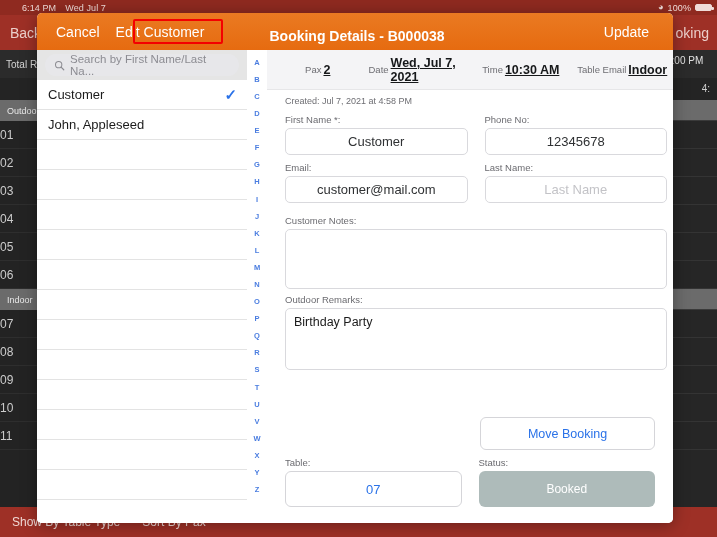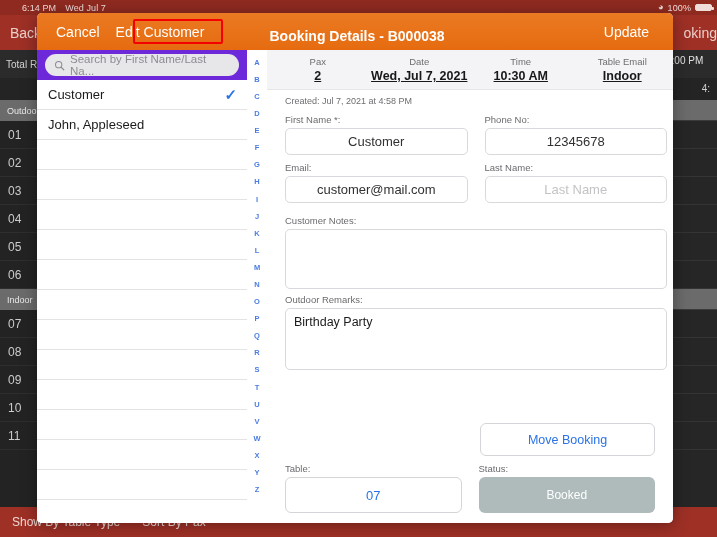--- a/index.html
+++ b/index.html
@@ -33,21 +33,21 @@
     background: linear-gradient(to right, #f0dcd8 100%, transparent 0);
   }
   .batt:after{ content:""; position:absolute; right:-3px; top:2px; width:2px;height:3px;background:#f0dcd8;border-radius:0 1px 1px 0;}
 
   .bg-navbar {
     position:absolute; top:15px; left:0; width:717px; height:35px;
     background:#9e3026; color:#eccfca;
     display:flex; align-items:center; font-size:14px;
   }
   .bg-navbar .nb-back { padding-left:10px; }
-  .bg-navbar .nb-right { margin-left:auto; }
+  .bg-navbar .nb-right { margin-left:auto; padding-right:8px; }
 
   .bg-subbar {
     position:absolute; top:50px; left:0; width:717px; height:28px;
     background:#2b2b2b; color:#cfcfcf; font-size:10px;
     display:flex; align-items:center;
   }
   .bg-subbar .totalres { padding-left:6px; color:#d6d6d6; }
   .bg-subbar .timecell { position:absolute; left:666px; top:5px; font-size:10px; color:#e2e2e2;}
 
   .bg-timerow {
@@ -57,21 +57,21 @@
   .bg-timerow .t2 { position:absolute; right:7px; top:5px; }
 
   
   .bg-tablelist { position:absolute; top:100px; left:0; width:47px; bottom:30px; background:#232323; }
   .tl-group {
     height:21px; background:#6b6b6b; color:#e8e8e8;
     font-size:9px; display:flex; align-items:center; padding-left:7px;
   }
   .tl-row {
     height:28px; color:#cccccc; font-size:12px;
-    display:flex; align-items:center; padding-left:8px;
+    display:flex; align-items:center; padding-left:0;
     border-bottom:1px solid #2e2e2e;
   }
   
   .bg-grid { position:absolute; top:100px; left:47px; right:0; bottom:30px; background:#262626;}
   .grid-group { height:21px; background:#6b6b6b; border-bottom:1px solid #3a3a3a;}
   .grid-row { height:28px; border-bottom:1px solid #343434; }
 
   .bg-bottombar {
     position:absolute; bottom:0; left:0; width:717px; height:30px;
     background:#9e3026; color:#f0d9d5; font-size:12px;
@@ -105,21 +105,21 @@
   .mh-title {
     position:absolute; left:4px; right:0; text-align:center;
     color:#ffffff; font-size:14px; font-weight:bold; pointer-events:none;margin-top:8px;
   }
   .mh-update { margin-left:auto; color:#ffffff; font-size:14px; padding-right:24px; }
 
   .modal-body { flex:1; display:flex; min-height:0; }
 
   
   .cust-pane { width:210px; flex:0 0 210px; background:#ffffff; display:flex; flex-direction:column; }
-  .search-wrap { height:30px; background:#6d28d9; display:flex; align-items:center; padding:0 8px; }
+  .search-wrap { height:30px; background:#e5e5e5; display:flex; align-items:center; padding:0 8px; }
   .search-box {
     flex:1; height:22px; background:#e7e7ea; border-radius:11px;
     display:flex; align-items:center; gap:5px; padding:0 9px;
     color:#8c8c92; font-size:11.5px;
   }
   .search-icon { display:block; width:11px; height:11px; flex:0 0 11px;}
   .cust-list { flex:1; overflow:hidden; background:#fff; }
   .cust-row {
     height:30px; display:flex; align-items:center;
     padding:0 10px 0 11px; border-bottom:1px solid #e3e3e3;
@@ -138,21 +138,21 @@
     font-size:7.5px; color:#4a7de0; font-weight:bold; line-height:1;
     height:17.1px; display:flex; align-items:center;
   }
 
   
   .detail-pane { flex:1; background:#ffffff; display:flex; flex-direction:column; min-width:0; }
   .summary-strip {
     height:40px; background:#f4f4f6; display:flex; align-items:stretch;
     border-bottom:1px solid #e6e6e8;
   }
-  .sum-cell { flex:1; display:flex; flex-direction:column; align-items:center; justify-content:center; gap:2px;}
+  .sum-cell { flex:1; display:flex; align-items:center; justify-content:center; gap:2px;}
   .sum-label { font-size:9.5px; color:#6e6e73; }
   .sum-value { font-size:12.5px; color:#16181a; font-weight:bold; text-decoration:underline; }
   .created-line { font-size:9px; color:#6e6e73; padding:6px 0 0 18px; }
 
   .form-area { padding:8px 6px 0 18px; }
   .row2 { display:flex; gap:17px; }
   .fld { flex:1; min-width:0; margin-bottom:7px; }
   .fld-label { font-size:9.5px; color:#6b6b70; margin-bottom:3px; }
   .fld-input {
     height:27px; border:1px solid #d9d9dd; border-radius:5px;
@@ -170,21 +170,21 @@
   .remarks-area { height:62px; }
 
   .bottom-block { padding:0 18px 0 18px; margin-top:auto; }
   .move-row { display:flex; }
   .move-btn {
     margin-left:auto; width:175px; height:33px;
     border:1px solid #d5d5d9; border-radius:6px; background:#fff;
     display:flex; align-items:center; justify-content:center;
     color:#2a72e8; font-size:12.5px;
   }
-  .tail-row { display:flex; gap:17px; margin-top:7px; padding-bottom:10px;}
+  .tail-row { display:flex; gap:17px; margin-top:7px; padding-bottom:16px;}
   .tail-col { flex:1; min-width:0;}
   .tail-label { font-size:9.5px; color:#6b6b70; margin-bottom:3px; }
   .table-val {
     height:36px; border:1px solid #d5d5d9; border-radius:6px; background:#fff;
     display:flex; align-items:center; justify-content:center;
     color:#2a72e8; font-size:13px;
   }
   .status-val {
     height:36px; border-radius:6px; background:#aebbba;
     display:flex; align-items:center; justify-content:center;

